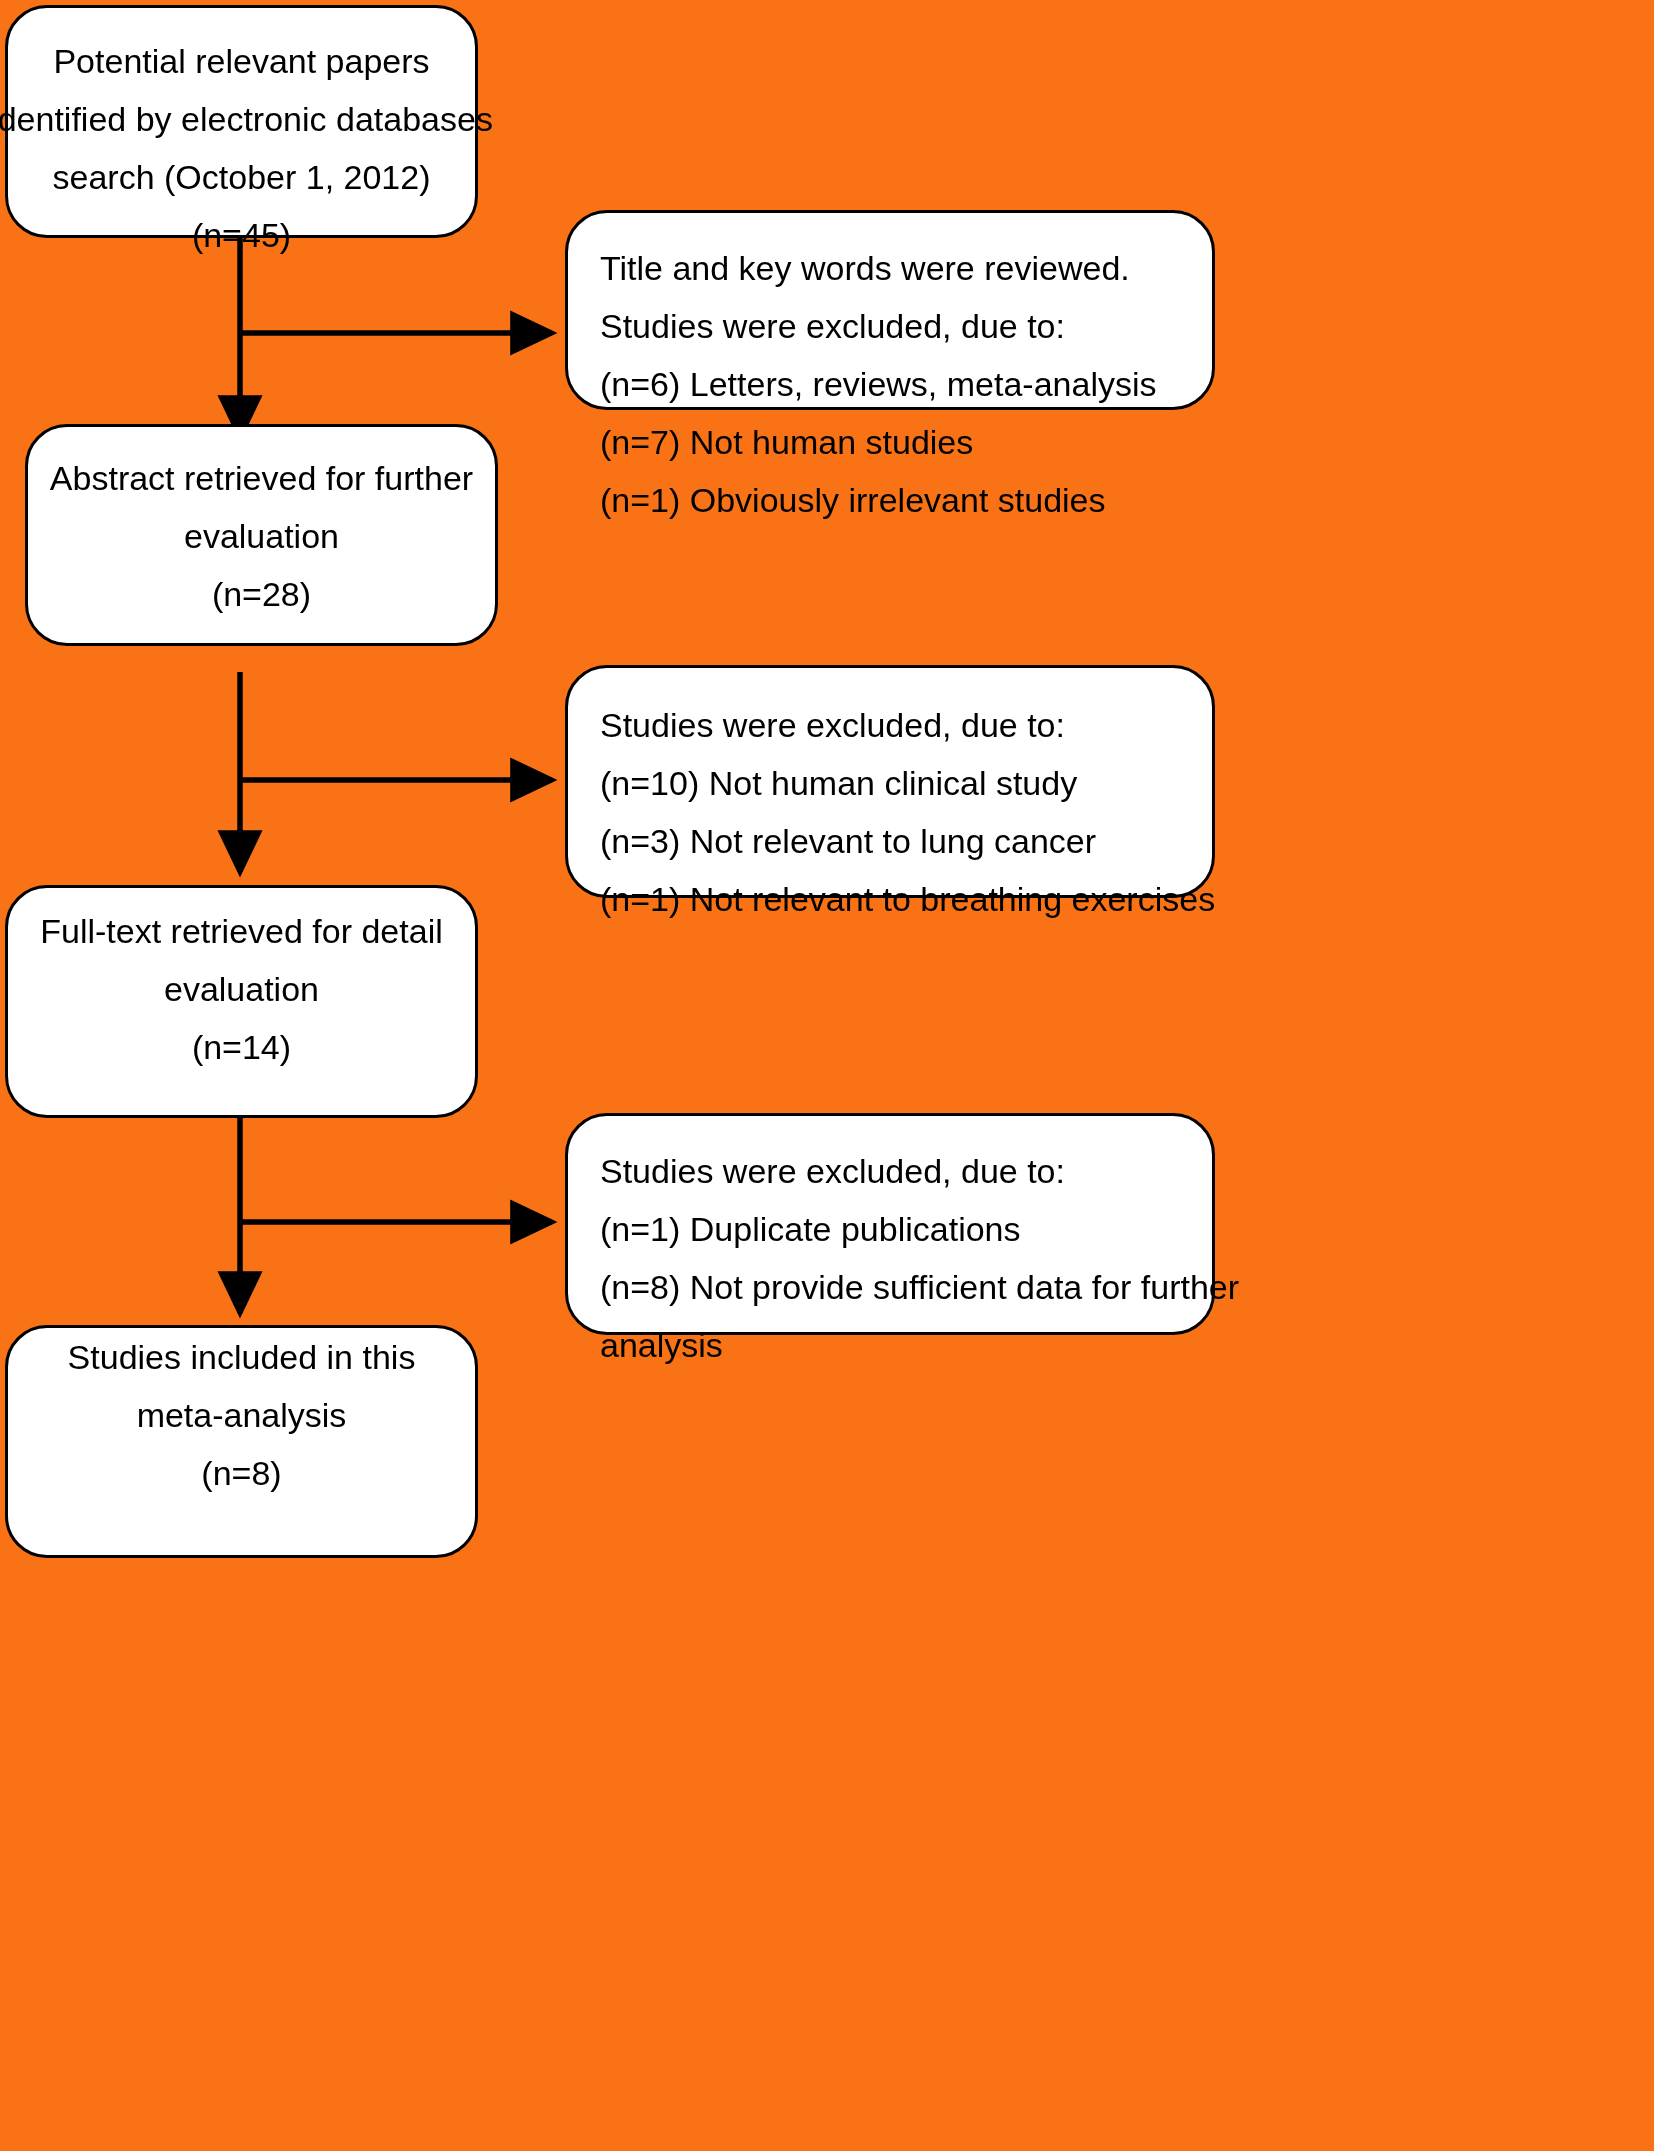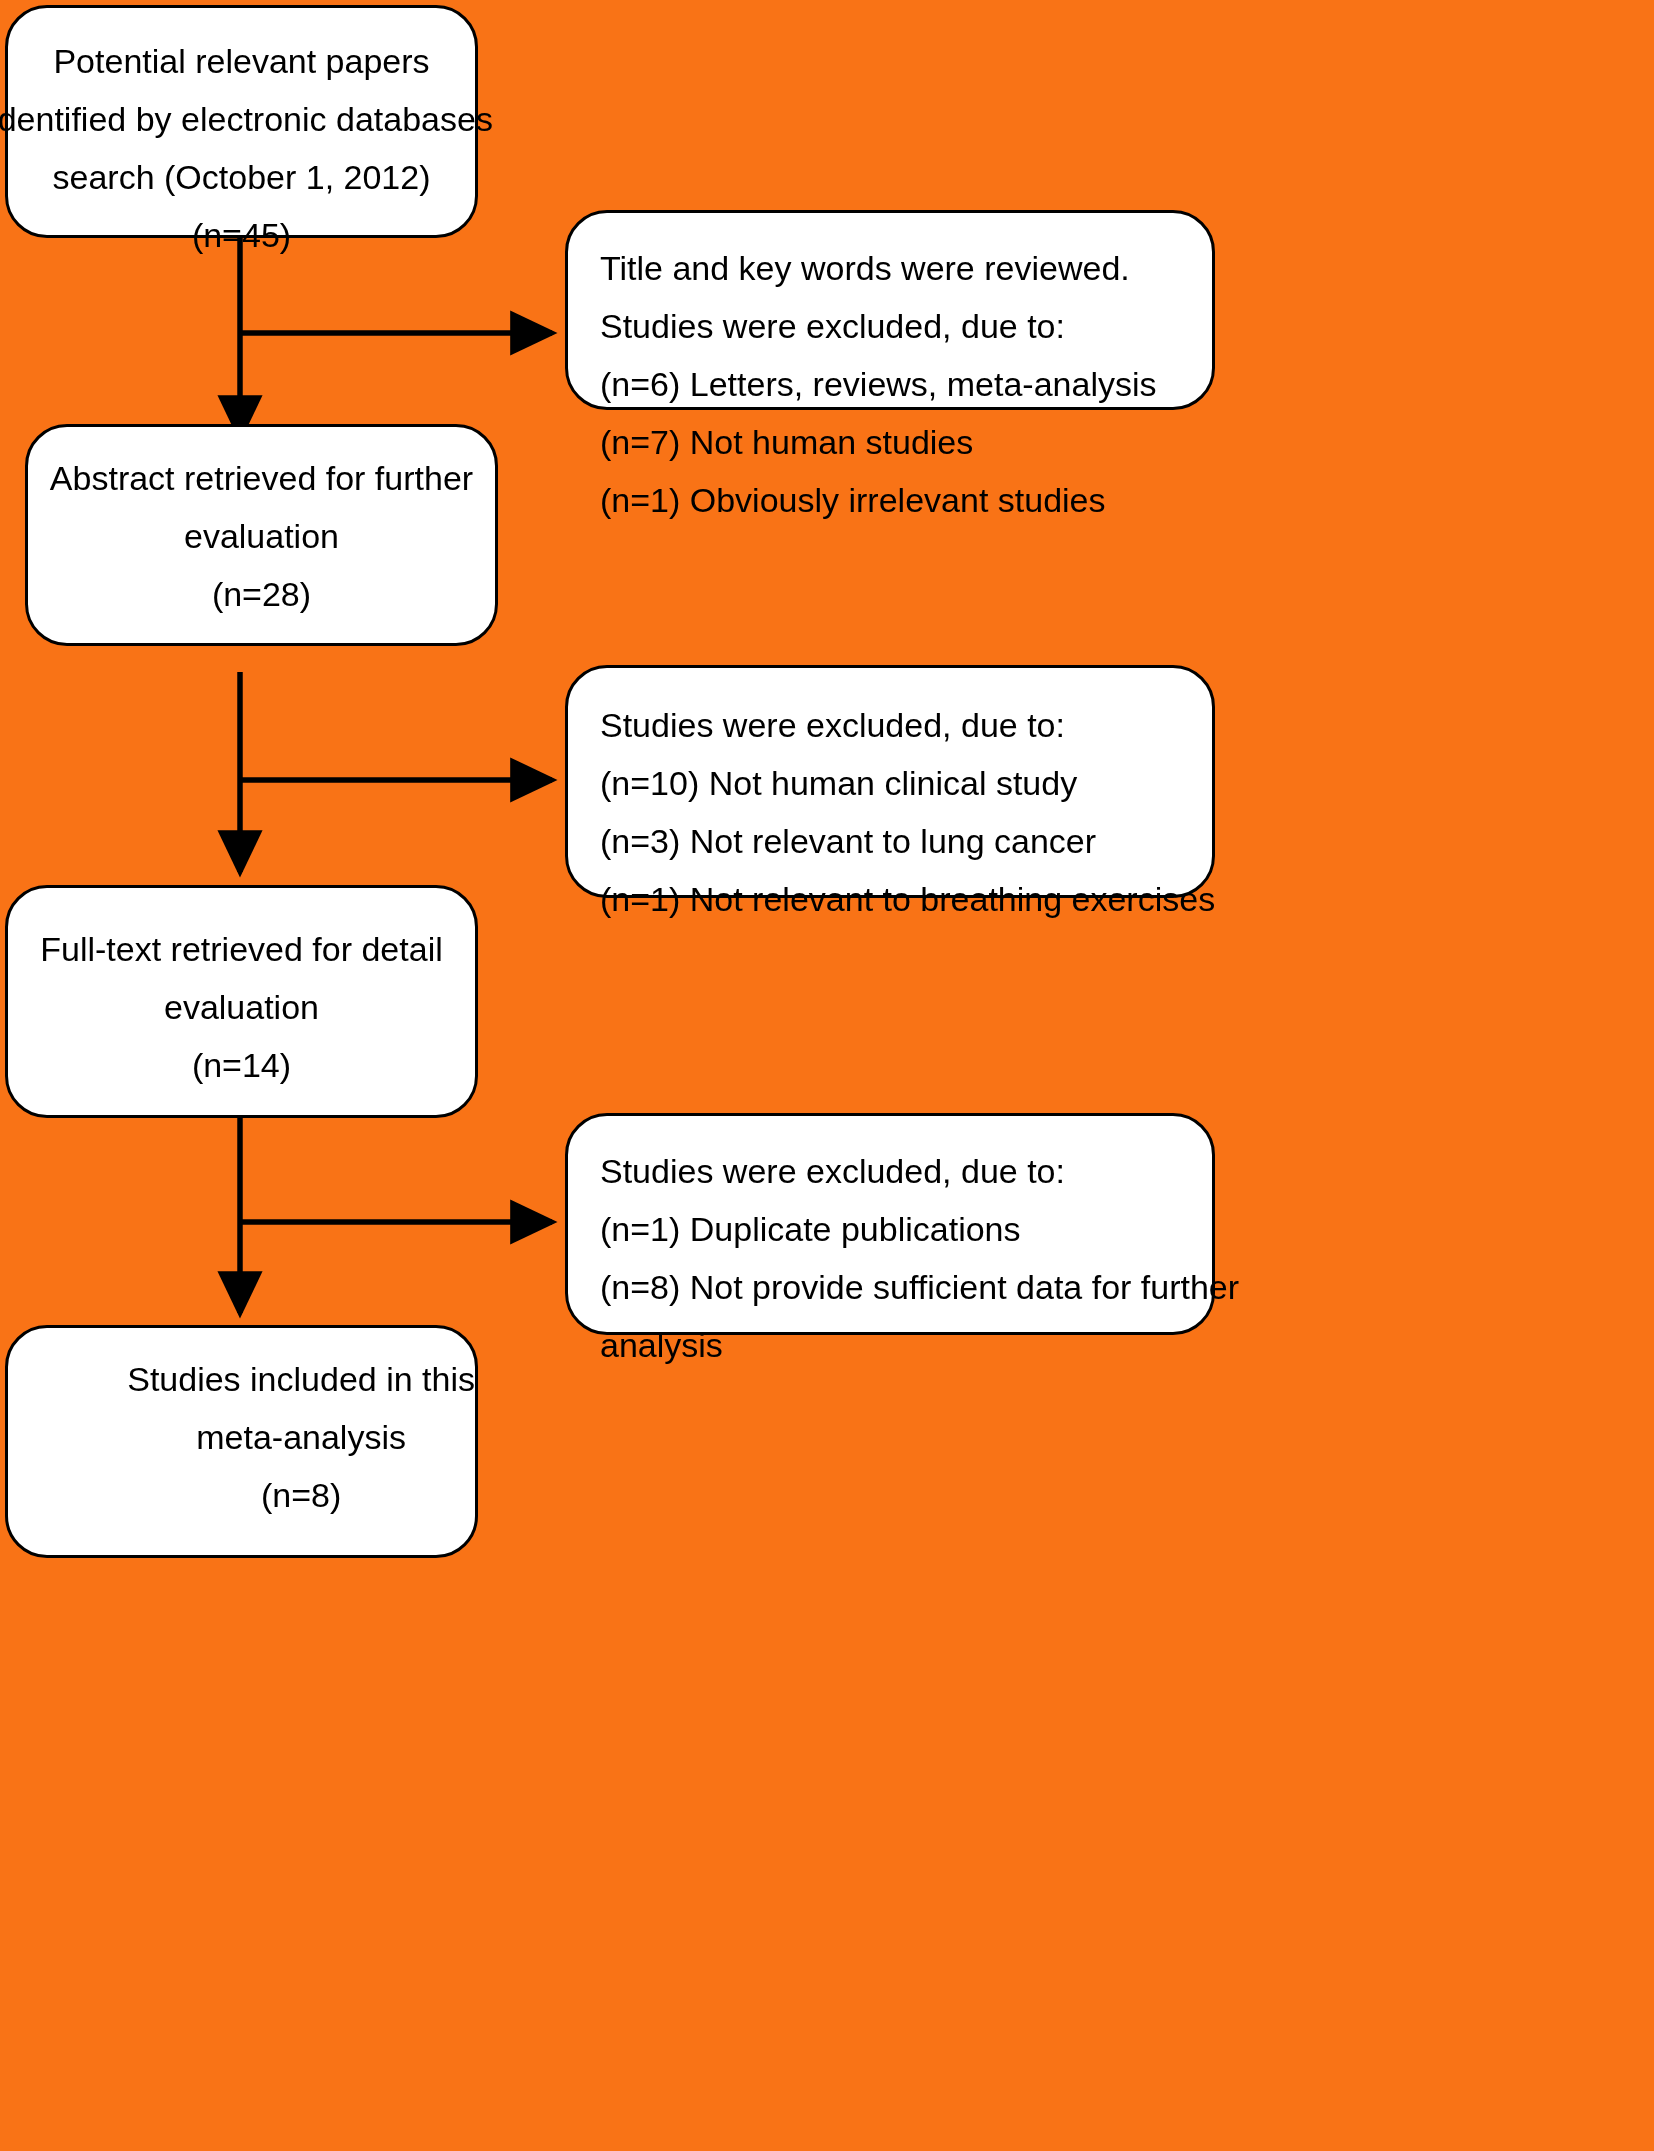--- a/index.html
+++ b/index.html
@@ -122,38 +122,38 @@
 
   <div class="node left" style="left:565px; top:665px; width:650px; height:233px; padding:28px 0 0 32px;">
     <div class="stack left">
       <div class="txt">Studies were excluded, due to:</div>
       <div class="txt">(n=10) Not human clinical study</div>
       <div class="txt">(n=3) Not relevant to lung cancer</div>
       <div class="txt">(n=1) Not relevant to breathing exercises</div>
     </div>
   </div>
 
-  <div class="node center" style="left:5px; top:885px; width:473px; height:233px; padding-top:32px;">
+  <div class="node center" style="left:5px; top:885px; width:473px; height:233px; padding-top:14px;">
     <div class="stack center">
       <div class="txt">Full-text retrieved for detail</div>
       <div class="txt">evaluation</div>
       <div class="txt">(n=14)</div>
     </div>
   </div>
 
   <div class="node left" style="left:565px; top:1113px; width:650px; height:222px; padding:26px 0 0 32px;">
     <div class="stack left">
       <div class="txt">Studies were excluded, due to:</div>
       <div class="txt">(n=1) Duplicate publications</div>
       <div class="txt">(n=8) Not provide sufficient data for further</div>
       <div class="txt">analysis</div>
     </div>
   </div>
 
-  <div class="node center" style="left:5px; top:1325px; width:473px; height:233px; padding-top:22px;align-items:flex-end;">
+  <div class="node center" style="left:5px; top:1325px; width:473px; height:233px; ">
     <div class="stack center">
       <div class="txt">Studies included in this</div>
       <div class="txt">meta-analysis</div>
       <div class="txt">(n=8)</div>
     </div>
   </div>
 
 </div>
 
 </body></html>

